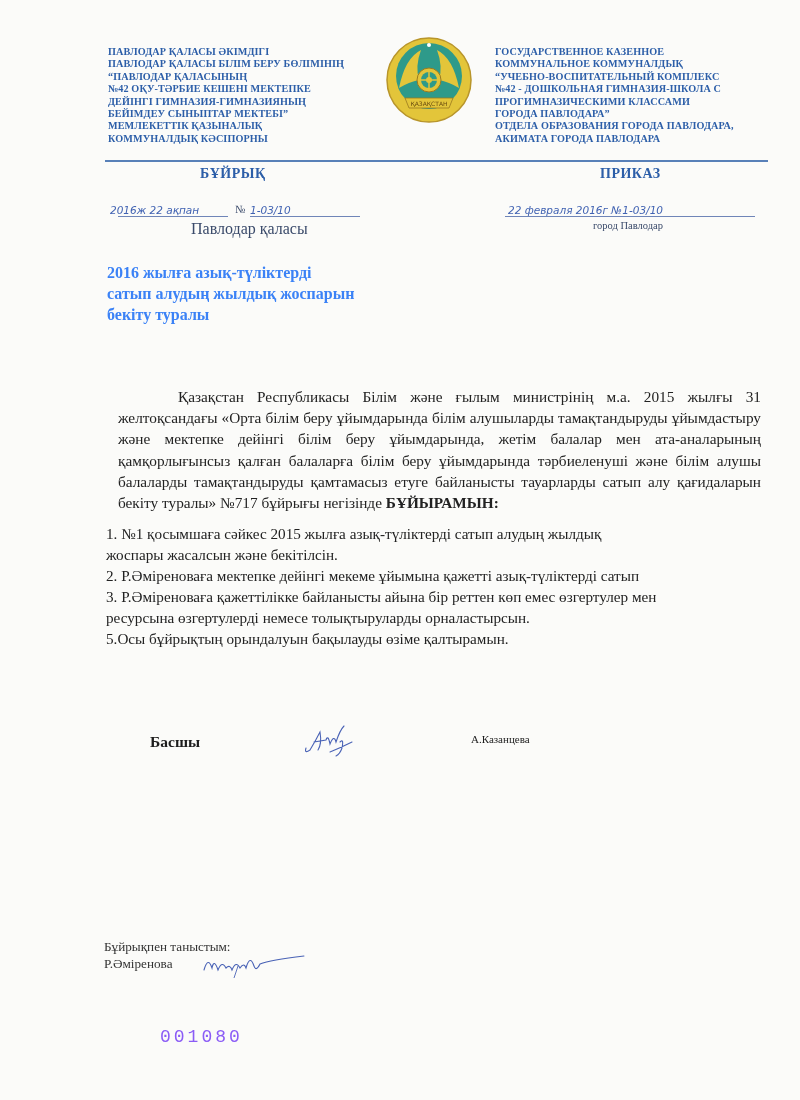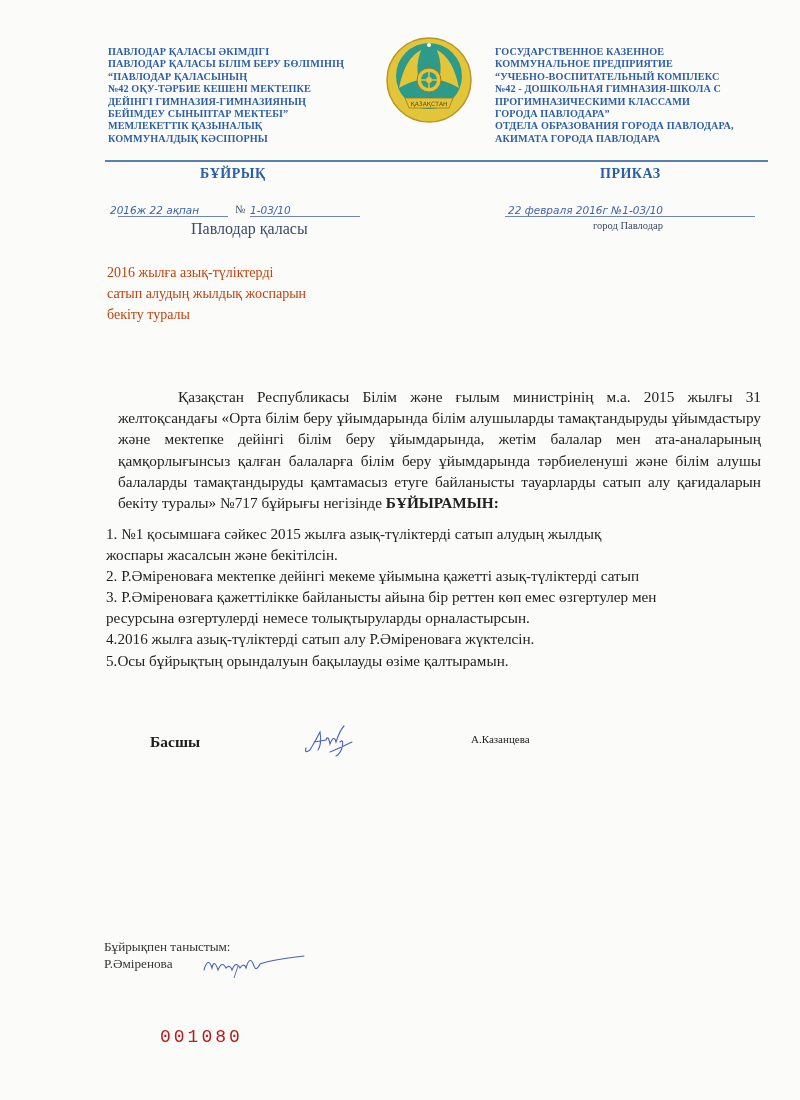--- a/index.html
+++ b/index.html
@@ -81,24 +81,24 @@
       font-size: 16px;
       color: #3a4a6a;
       white-space: nowrap;
     }
 
     
     .title {
       position: absolute;
       left: 107px;
       top: 262px;
-      font-weight: normal;
-      font-size: 14px;
+      font-weight: bold;
+      font-size: 16px;
       line-height: 21px;
-      color: #c2410c;
+      color: #3b82f6;
     }
 
     
     .body-text {
       position: absolute;
       left: 106px;
       top: 374px;
       width: 667px;
       font-size: 15.3px;
       line-height: 21.2px;
@@ -161,21 +161,21 @@
       height: 28px;
     }
 
     .serial {
       position: absolute;
       left: 160px;
       top: 1027px;
       font-family: "Liberation Mono", "DejaVu Sans Mono", monospace;
       font-size: 18px;
       letter-spacing: 3px;
-      color: #b91c1c;
+      color: #8b5cf6;
     }
   </style>
 </head>
 <body>
 
 <div class="hdr-block hdr-left">
   <div>ПАВЛОДАР ҚАЛАСЫ ӘКІМДІГІ</div>
   <div>ПАВЛОДАР ҚАЛАСЫ БІЛІМ БЕРУ БӨЛІМІНІҢ</div>
   <div>“ПАВЛОДАР ҚАЛАСЫНЫҢ</div>
   <div>№42 ОҚУ-ТӘРБИЕ КЕШЕНІ МЕКТЕПКЕ</div>
@@ -196,21 +196,21 @@
     <circle cx="44" cy="44" r="3" fill="#e3c53a"></circle>
     <path d="M44 36 L44 52 M36 44 L52 44" stroke="#e3c53a" stroke-width="1.5"></path>
     <path d="M20 62 L68 62 L64 72 L24 72 Z" fill="#e3c53a" stroke="#9b7a1f" stroke-width="0.8"></path>
     <text x="44" y="70" text-anchor="middle" font-size="6" font-family="DejaVu Sans, sans-serif" fill="#6a4d10">ҚАЗАҚСТАН</text>
     <circle cx="44" cy="9" r="2" fill="#ffffff"></circle>
   </svg>
 </div>
 
 <div class="hdr-block hdr-right">
   <div>ГОСУДАРСТВЕННОЕ КАЗЕННОЕ</div>
-  <div>КОММУНАЛЬНОЕ ПРЕДПРИЯТИЕ</div>
+  <div>КОММУНАЛЬНОЕ КОММУНАЛДЫҚ</div>
   <div>“УЧЕБНО-ВОСПИТАТЕЛЬНЫЙ КОМПЛЕКС</div>
   <div>№42 - ДОШКОЛЬНАЯ ГИМНАЗИЯ-ШКОЛА С</div>
   <div>ПРОГИМНАЗИЧЕСКИМИ КЛАССАМИ</div>
   <div>ГОРОДА ПАВЛОДАРА”</div>
   <div>ОТДЕЛА ОБРАЗОВАНИЯ ГОРОДА ПАВЛОДАРА,</div>
   <div>АКИМАТА ГОРОДА ПАВЛОДАРА</div>
 </div>
 
 <div class="divider"></div>
 
@@ -237,21 +237,20 @@
 <div class="body-text">
   <p class="para"><span>Қазақстан Республикасы Білім және ғылым министрінің м.а. 2015 жылғы 31 желтоқсандағы «Орта білім беру ұйымдарында білім алушыларды тамақтандыруды ұйымдастыру және мектепке дейінгі білім беру ұйымдарында, жетім балалар мен ата-аналарының қамқорлығынсыз қалған балаларға білім беру ұйымдарында тәрбиеленуші және білім алушы балаларды тамақтандыруды қамтамасыз етуге байланысты тауарларды сатып алу қағидаларын бекіту туралы» №717 бұйрығы негізінде</span> <b>БҰЙЫРАМЫН:</b></p>
 </div>
 
 <div class="items">
   <div>1. №1 қосымшаға сәйкес 2015 жылға азық-түліктерді сатып алудың жылдық</div>
   <div>жоспары жасалсын және бекітілсін.</div>
   <div>2. Р.Әміреноваға мектепке дейінгі мекеме ұйымына қажетті азық-түліктерді сатып</div>
   <div>3. Р.Әміреноваға қажеттілікке байланысты айына бір реттен көп емес өзгертулер мен</div>
   <div>ресурсына өзгертулерді немесе толықтыруларды орналастырсын.</div>
-  <div>4.2016 жылға азық-түліктерді сатып алу Р.Әміреноваға жүктелсін.</div>
   <div>5.Осы бұйрықтың орындалуын бақылауды өзіме қалтырамын.</div>
 </div>
 
 <div class="sig-role">Басшы</div>
 <div class="sig-mark">
   <svg width="70" height="36" viewBox="0 0 70 36">
     <path d="M6 26 Q4 32 10 28 Q16 18 20 10 Q22 22 18 28 M14 20 L26 18 Q28 12 30 22 Q34 12 36 20 Q40 8 44 4 M30 30 Q40 26 52 20 M40 20 Q44 16 42 26 Q40 32 36 34" fill="none" stroke="#4a63b6" stroke-width="1.1" stroke-linecap="round"></path>
   </svg>
 </div>
 <div class="sig-name">А.Казанцева</div>

